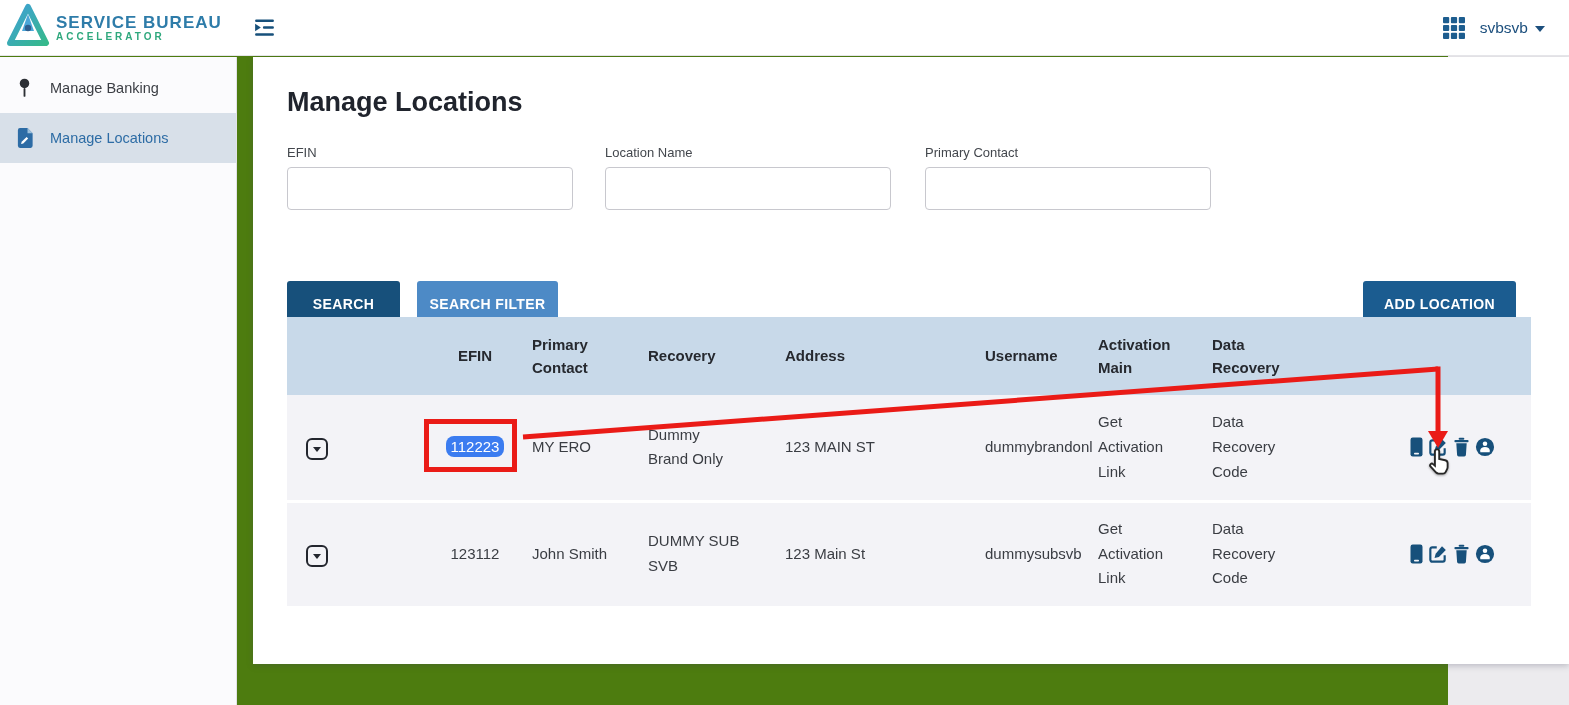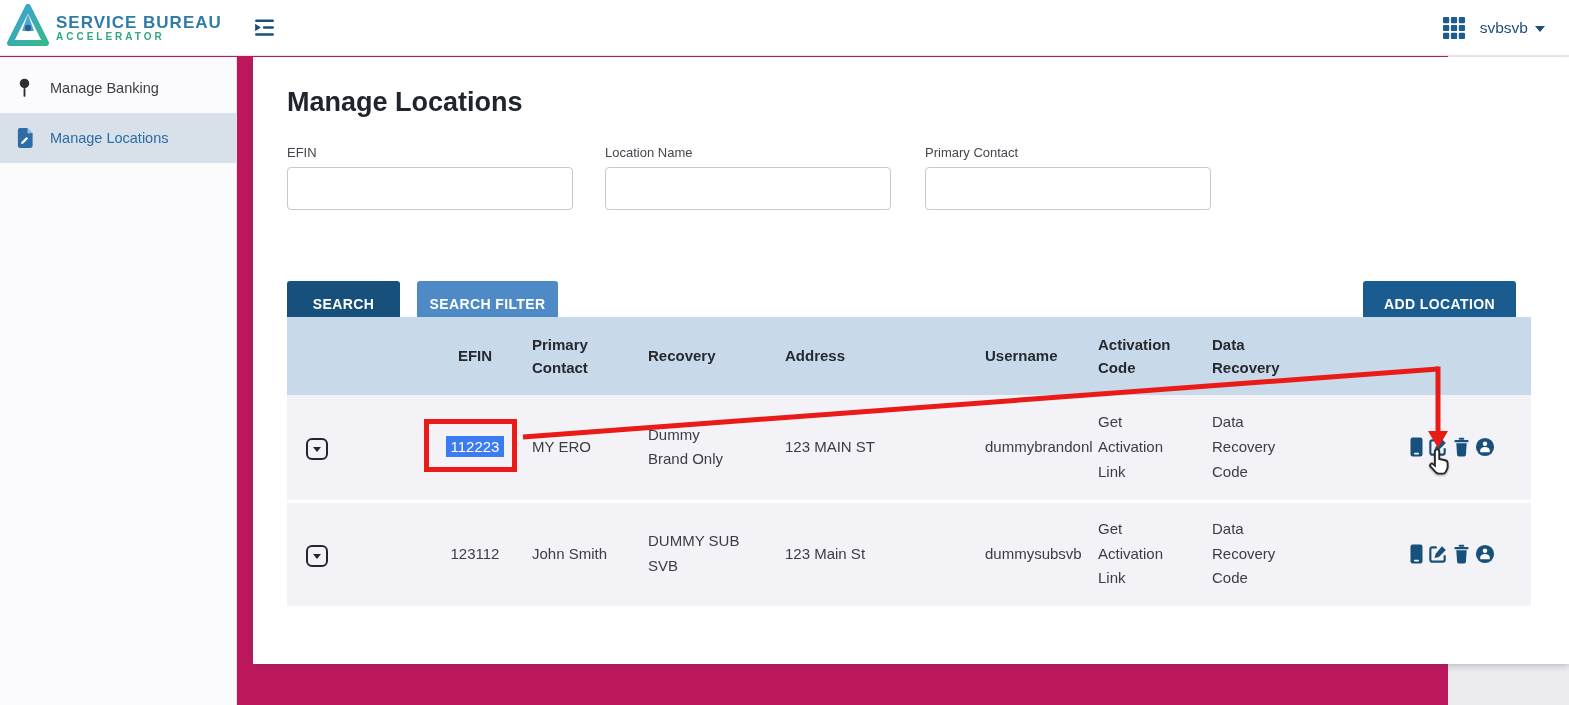--- a/index.html
+++ b/index.html
@@ -1,18 +1,18 @@
 <!DOCTYPE html>
 <html><head>
 <meta charset="utf-8">
 <style>
   * { margin:0; padding:0; box-sizing:border-box; }
   html,body { width:1569px; height:705px; }
   body { font-family:"Liberation Sans", sans-serif; background:#ecebee; overflow:hidden; }
-  .page { position:relative; width:1448px; height:705px; background:#be185d; }
+  .page { position:relative; width:1448px; height:705px; background:#4d7c0f; }
 
   
   .topbar { position:absolute; top:0; left:0; width:1569px; height:56px; background:#ffffff;
             border-bottom:1px solid #e5e5e9; z-index:3; }
   .brand { position:absolute; left:6px; top:3px; width:231px; height:50px; display:flex; align-items:center; gap:6px; }
   .brand-text { display:flex; flex-direction:column; line-height:1.05; }
   .brand-line1 { font-size:17px; font-weight:bold; letter-spacing:1px; color:#2e7ca9; }
   .brand-line2 { font-size:10px; font-weight:bold; letter-spacing:3px; color:#2fa87d; }
   .collapse-btn { position:absolute; left:251px; top:15px; width:28px; height:26px; cursor:pointer; }
   .topbar-right { position:absolute; right:24px; top:0; height:56px; display:flex; align-items:center; gap:14px; }
@@ -58,21 +58,21 @@
   .cellw-85 { display:inline-block; width:85px; }
   .cellw-94 { display:inline-block; width:94px; }
   .cellw-80 { display:inline-block; width:80px; }
   .link-cell { color:#2b6ba8; cursor:pointer; }
   .expander { display:inline-flex; width:22px; height:22px; border:2.5px solid #23262e; border-radius:6px;
               align-items:center; justify-content:center; margin-left:19px; cursor:pointer; }
   .expander .tri { width:0; height:0; border-left:4.5px solid transparent; border-right:4.5px solid transparent;
                    border-top:5.5px solid #23262e; margin-top:1px; }
   .row-actions { display:flex; align-items:center; gap:5px; }
   .row-actions svg { cursor:pointer; }
-  .sel { background:#3b7cf0; color:#ffffff; padding:2px 5px; }
+  .sel { background:#3b7cf0; color:#ffffff; padding:2px 5px;border-radius:8px; }
 
   
   .anno-overlay { position:absolute; left:0; top:0; width:1569px; height:705px; pointer-events:none; z-index:10; }
   .red-box { position:absolute; left:424px; top:419px; width:93px; height:53px; border:5px solid #ea1b17;
              z-index:9; pointer-events:none; }
   .hand-cursor { position:absolute; left:1424px; top:444px; z-index:11; pointer-events:none;
                  filter:drop-shadow(0 1px 1px rgba(0,0,0,.35)); }
 </style>
 </head>
 <body>
@@ -185,21 +185,21 @@
         <col style="width:121px">
       </colgroup>
       <thead>
         <tr>
           <th></th>
           <th class="col-efin">EFIN</th>
           <th><span class="cellw-85">Primary Contact</span></th>
           <th>Recovery</th>
           <th>Address</th>
           <th>Username</th>
-          <th><span class="cellw-80">Activation Code</span></th>
+          <th><span class="cellw-80">Activation Main</span></th>
           <th><span class="cellw-80">Data Recovery</span></th>
           <th></th>
         </tr>
       </thead>
       <tbody>
         <tr>
           <td><span class="expander">
                 <span class="tri"></span>
               </span></td>
           <td class="col-efin"><span class="sel">112223</span></td>

